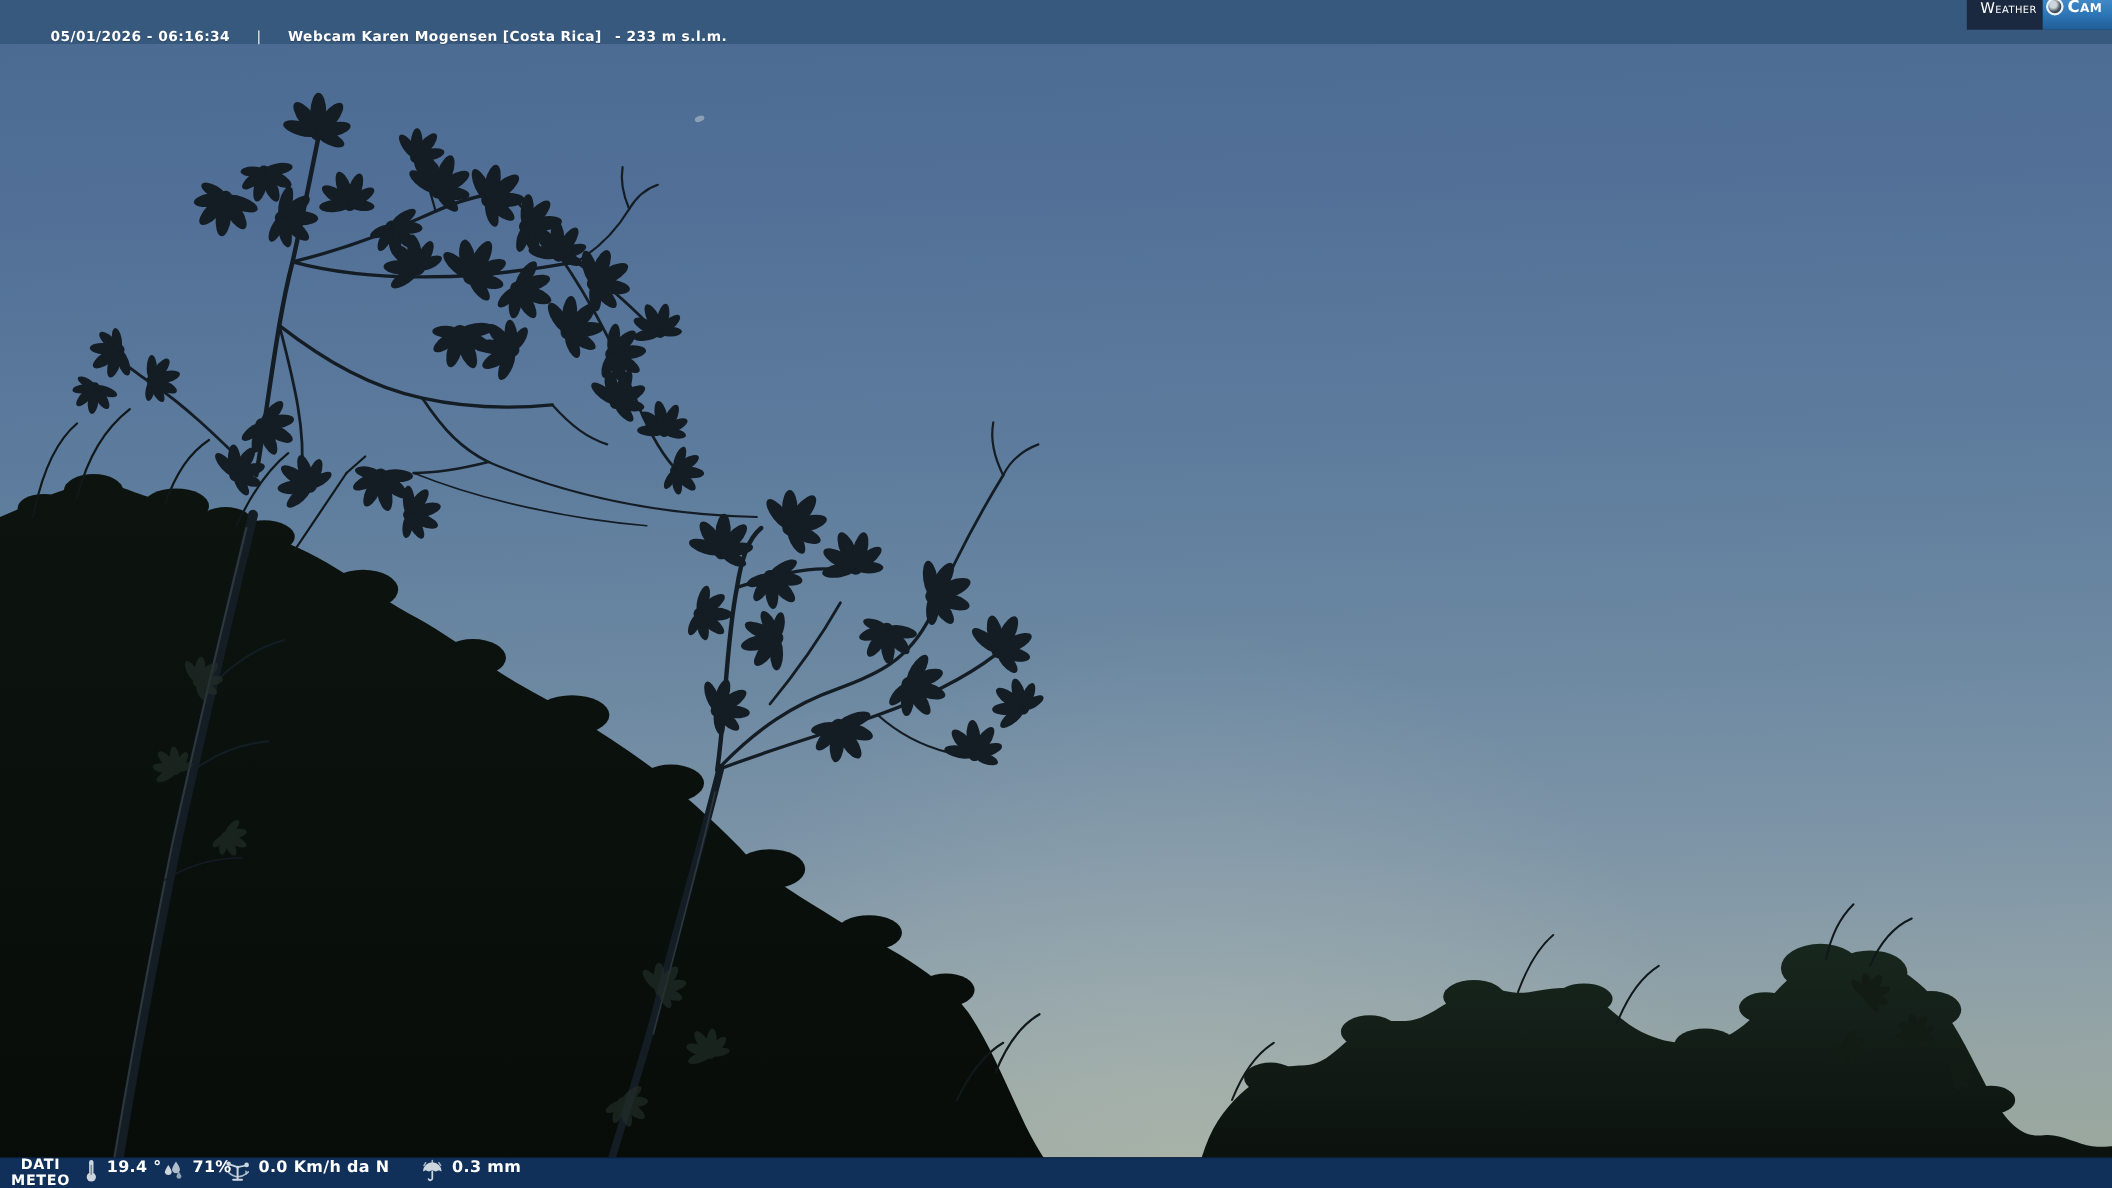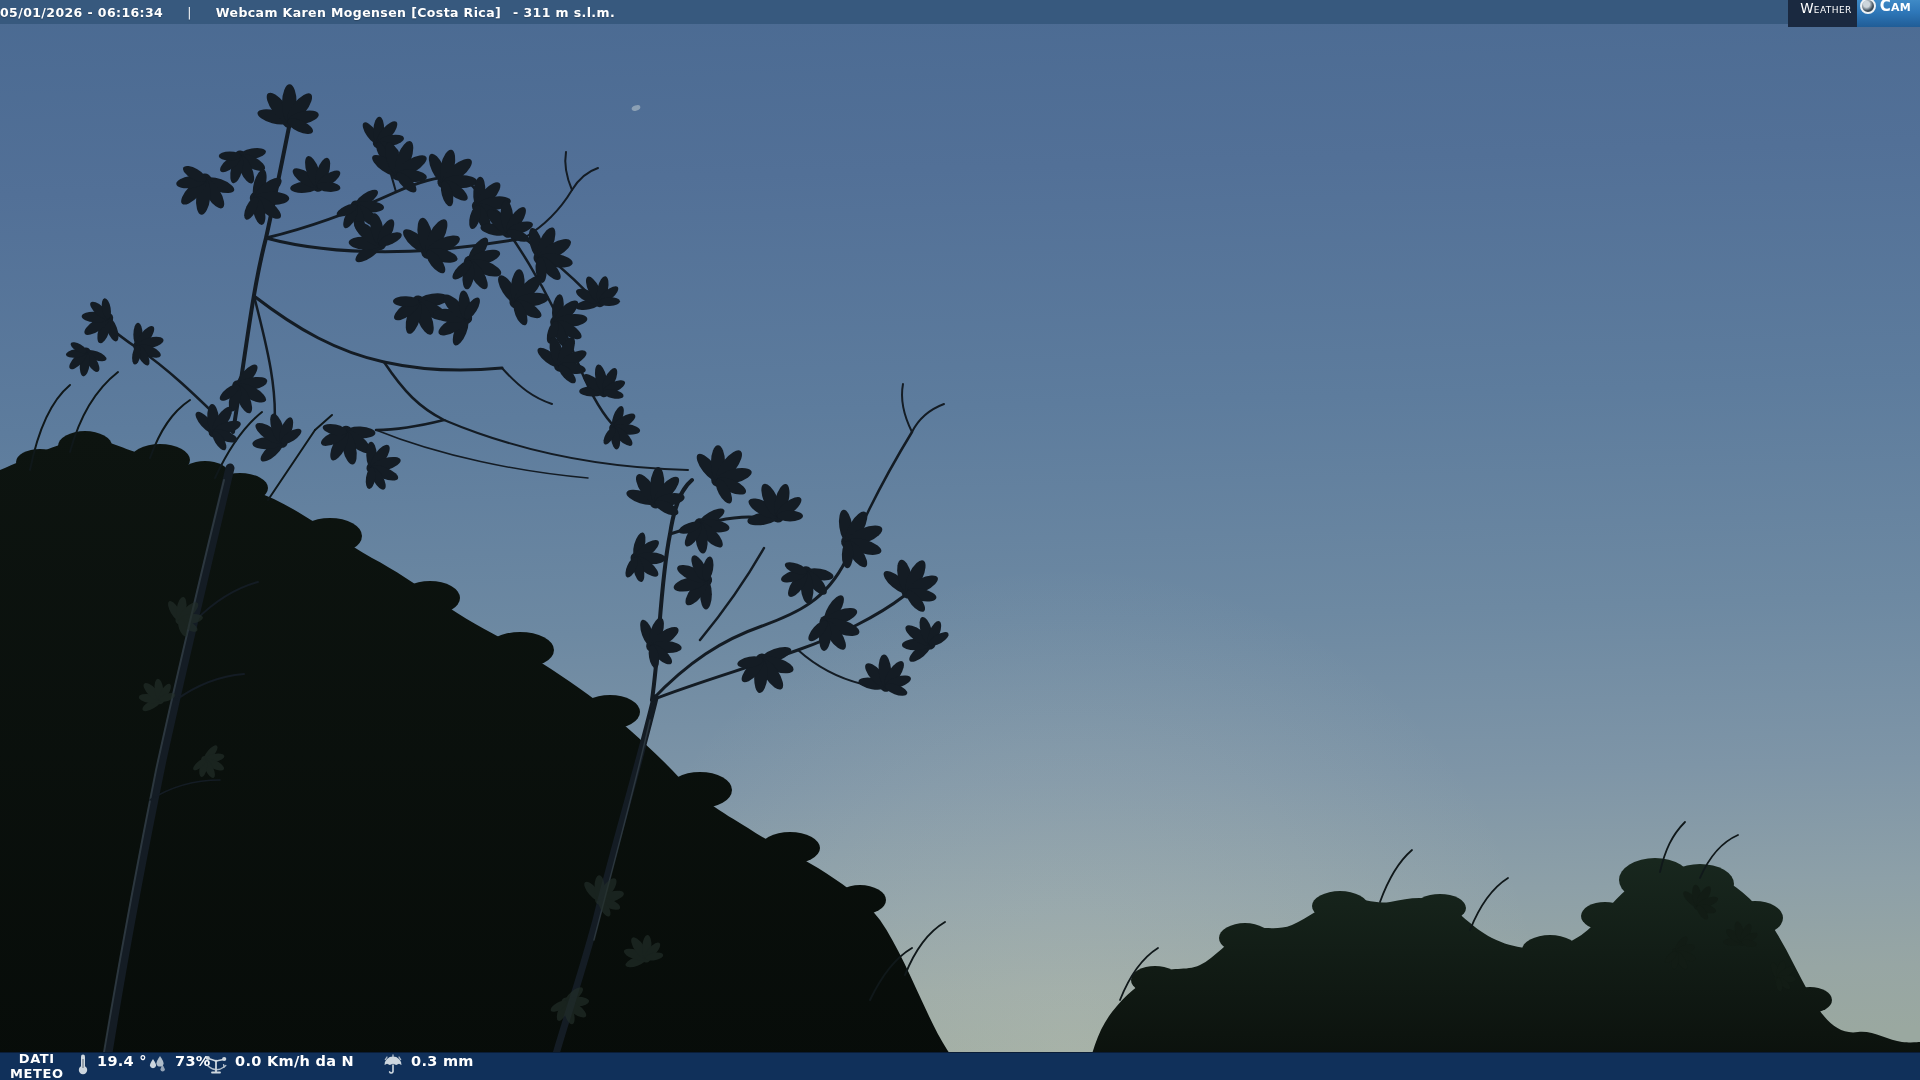--- a/index.html
+++ b/index.html
@@ -7,22 +7,22 @@
     --logo-accent-blue:#2e77b8; --text:#ffffff; --icon:#cdd6de;
     --tree-silhouette:#141c24; --forest-dark:#0b110d; --grove-green:#16241c;
   }
   *{margin:0;padding:0;box-sizing:border-box}
   html,body{width:1920px;height:1080px;overflow:hidden}
   body{font-family:"DejaVu Sans","Liberation Sans",sans-serif;background:#000;position:relative}
   .stage{position:absolute;inset:0}
   .photo{position:absolute;inset:0;width:100%;height:100%;display:block}
 
   
-  .top-bar{position:absolute;top:0;left:0;right:0;height:24px;background:var(--top-bar-bg);
-    display:flex;align-items:center;color:var(--text);
+  .top-bar{position:absolute;top:0;left:0;right:0;height:40px;background:var(--top-bar-bg);
+    display:flex;align-items:flex-end;padding-left:46px;color:var(--text);
     font-size:12.5px;font-weight:bold;letter-spacing:.4px;z-index:5;
     text-shadow:0 1px 1px rgba(0,0,0,.25);white-space:pre}
   .top-bar .sep{margin:0 24px;font-weight:normal;opacity:.95}
   .top-bar .alt{margin-left:12px}
 
   .logo{position:absolute;top:0;right:0;height:27px;display:flex;align-items:flex-start;
     background:var(--logo-bg);padding-left:12px;z-index:6;cursor:pointer}
   .logo-weather{color:var(--text);font-variant:small-caps;font-size:13.5px;letter-spacing:.4px;
     font-weight:normal;margin-right:5px}
   .logo-cam-box{height:100%;display:flex;align-items:center;gap:4px;padding:0 9px 16px 3px;
@@ -263,21 +263,21 @@
         <use href="#lc" transform="translate(160 700) rotate(-60) scale(0.65)"></use>
         <use href="#lc" transform="translate(205 760) rotate(100) scale(0.6)"></use>
       </g>
     </g>
   </svg>
 
   <header class="top-bar">
     <span>05/01/2026 - 06:16:34</span>
     <span class="sep">|</span>
     <span>Webcam Karen Mogensen [Costa Rica]</span>
-    <span class="alt">- 311 m s.l.m.</span>
+    <span class="alt">- 233 m s.l.m.</span>
   </header>
 
   <div class="logo">
     <span class="logo-weather">Weather</span>
     <span class="logo-cam-box">
       <span class="lens"></span>
       <span class="logo-cam">Cam</span>
     </span>
   </div>
 
@@ -295,21 +295,21 @@
       </svg>
       <span class="bb-val">19.4 °</span>
     </div>
 
     <div class="bb-item bb-hum">
       <svg width="22" height="22" viewBox="0 0 22 22" fill="var(--icon)">
         <path d="M7 6 C4.8 9.4 3.9 11.2 3.9 12.8 A3.2 3.2 0 0 0 10.1 12.8 C10.1 11.2 9.2 9.4 7 6 Z"></path>
         <path d="M14 3 C11.5 6.8 10.4 8.9 10.4 10.7 A3.7 3.7 0 0 0 17.6 10.7 C17.6 8.9 16.5 6.8 14 3 Z" opacity="0.85"></path>
         <path d="M16.5 12 C15 14.4 14.4 15.7 14.4 16.8 A2.3 2.3 0 0 0 18.9 16.8 C18.9 15.7 18.2 14.4 16.5 12 Z" opacity="0.7"></path>
       </svg>
-      <span class="bb-val">73%</span>
+      <span class="bb-val">71%</span>
     </div>
 
     <div class="bb-item bb-wind">
       <svg width="24" height="22" viewBox="0 0 24 22" stroke="var(--icon)" fill="none" stroke-linecap="round">
         <path d="M12 9 V19" stroke-width="1.8"></path>
         <path d="M8 19.5 H16" stroke-width="1.8"></path>
         <path d="M12 8 L4.5 5.5" stroke-width="1.5"></path>
         <path d="M12 8 L19.5 6.5" stroke-width="1.5"></path>
         <circle cx="3.8" cy="5" r="2.1" fill="var(--icon)" stroke="none"></circle>
         <circle cx="20.2" cy="6" r="2.1" fill="var(--icon)" stroke="none"></circle>

